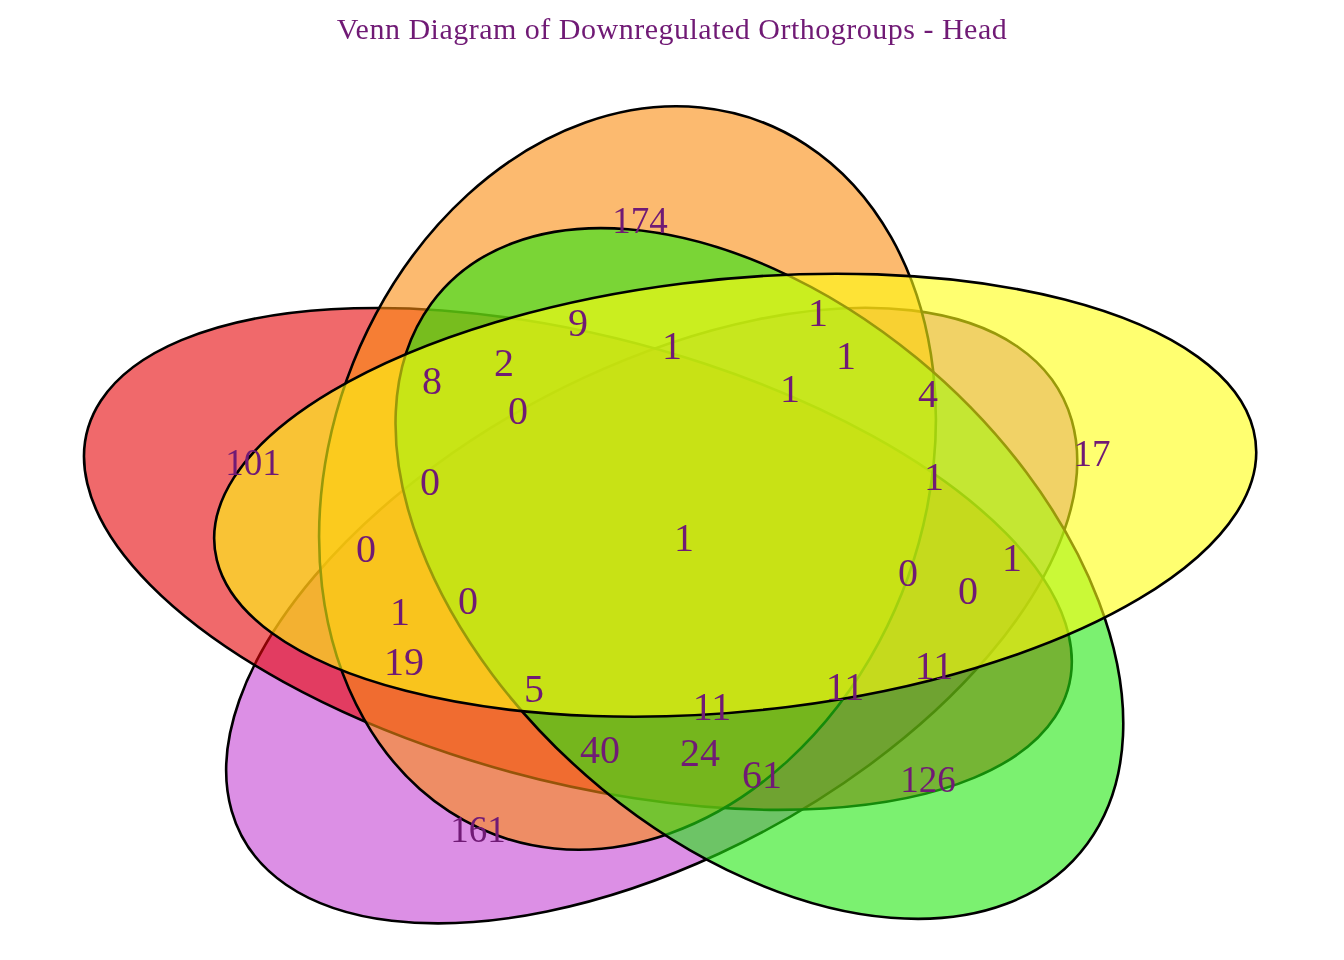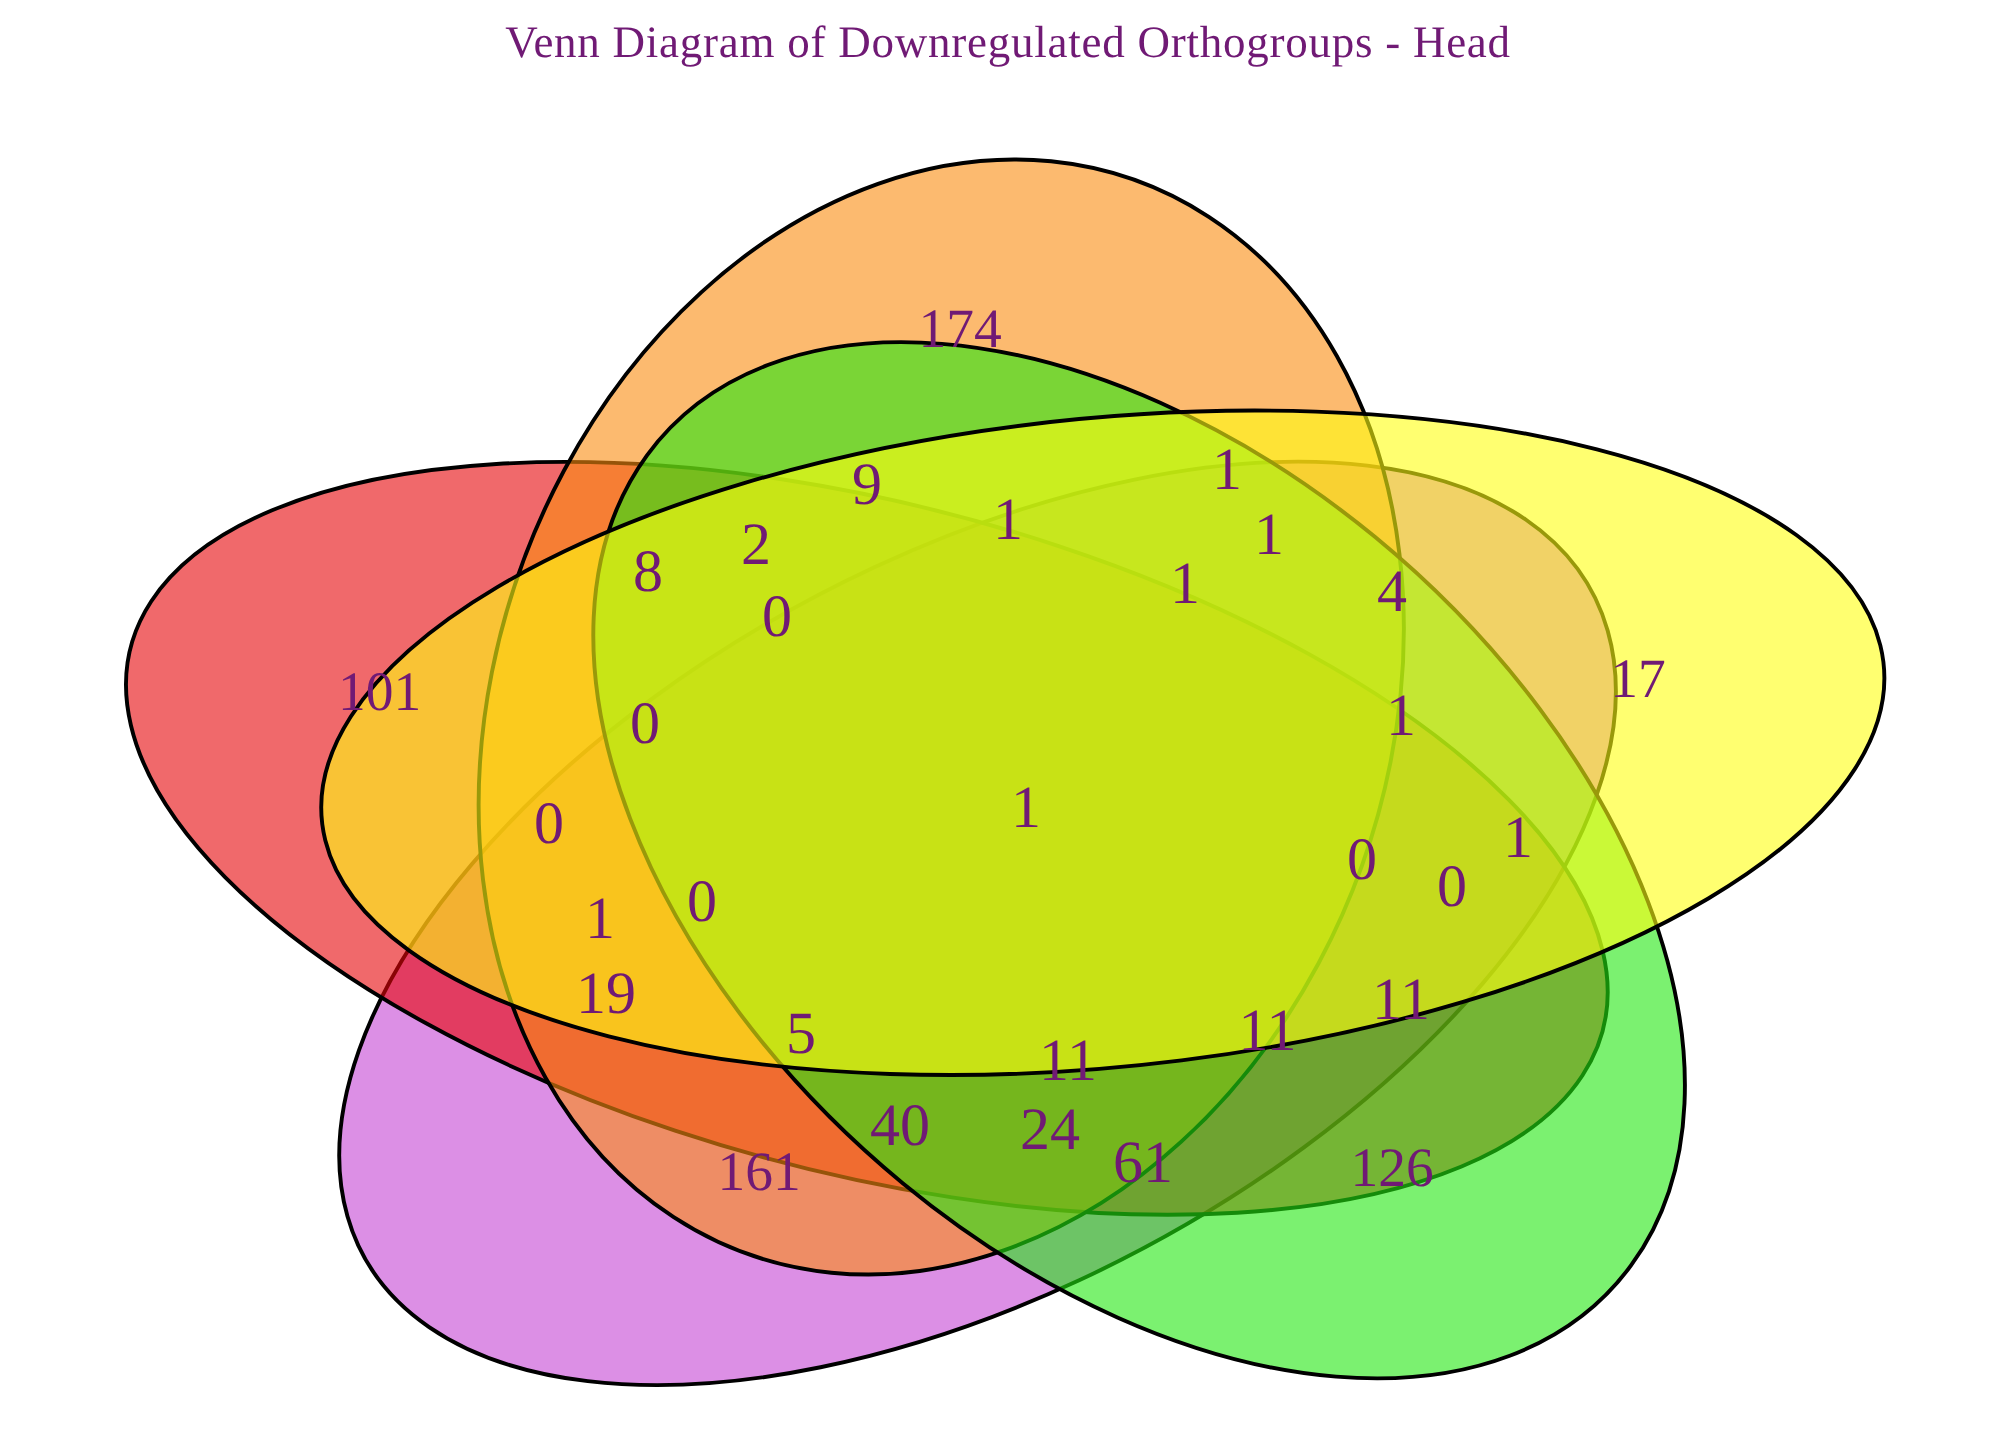--- a/index.html
+++ b/index.html
@@ -49,21 +49,21 @@
       <ellipse rx="0.435" ry="0.25" transform="translate(577.9 558.9) scale(1210 -860) rotate(155)" fill-opacity="0.6" stroke="#000000" stroke-width="2.6" vector-effect="non-scaling-stroke" fill="#E60508"></ellipse>
       <ellipse rx="0.435" ry="0.25" transform="translate(627.5 478) scale(1210 -860) rotate(82)" fill-opacity="0.6" stroke="#000000" stroke-width="2.6" vector-effect="non-scaling-stroke" fill="#FA8C0F"></ellipse>
       <ellipse rx="0.435" ry="0.25" transform="translate(759.4 573.5) scale(1210 -860) rotate(118)" fill-opacity="0.6" stroke="#000000" stroke-width="2.6" vector-effect="non-scaling-stroke" fill="#23E711"></ellipse>
       <ellipse rx="0.435" ry="0.25" transform="translate(735.2 495.2) scale(1210 -860) rotate(10)" fill-opacity="0.6" stroke="#000000" stroke-width="2.6" vector-effect="non-scaling-stroke" fill="#FFFF11"></ellipse>
     </svg>
   <div id="labels">
       <div class="rlabel big" style="left: 640px; top: 220px;">174</div>
       <div class="rlabel big" style="left: 253px; top: 462px;">101</div>
       <div class="rlabel big" style="left: 1092px; top: 408px; margin-top: 45px;">17</div>
       <div class="rlabel big" style="left: 928px; top: 779px;">126</div>
-      <div class="rlabel big" style="left: 478px; top: 782px; margin-left: 28px;">161</div>
+      <div class="rlabel big" style="left: 478px; top: 829px;">161</div>
       <div class="rlabel" style="left: 578px; top: 323px;">9</div>
       <div class="rlabel" style="left: 818px; top: 313px;">1</div>
       <div class="rlabel" style="left: 504px; top: 363px;">2</div>
       <div class="rlabel" style="left: 672px; top: 346px;">1</div>
       <div class="rlabel" style="left: 846px; top: 356px;">1</div>
       <div class="rlabel" style="left: 432px; top: 381px;">8</div>
       <div class="rlabel" style="left: 790px; top: 389px;">1</div>
       <div class="rlabel" style="left: 928px; top: 394px;">4</div>
       <div class="rlabel" style="left: 518px; top: 411px;">0</div>
       <div class="rlabel" style="left: 430px; top: 482px;">0</div>

